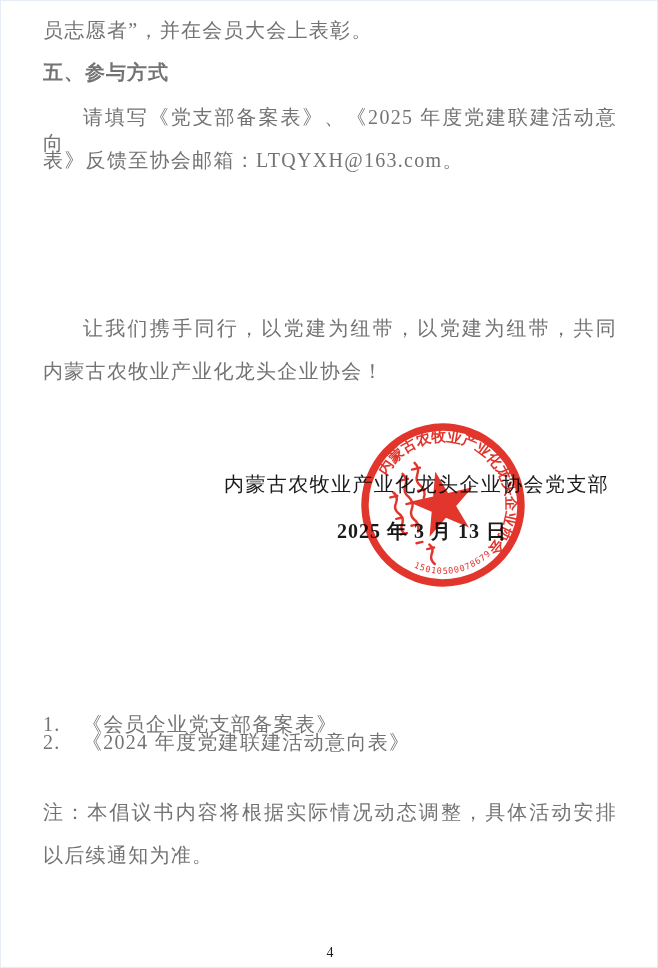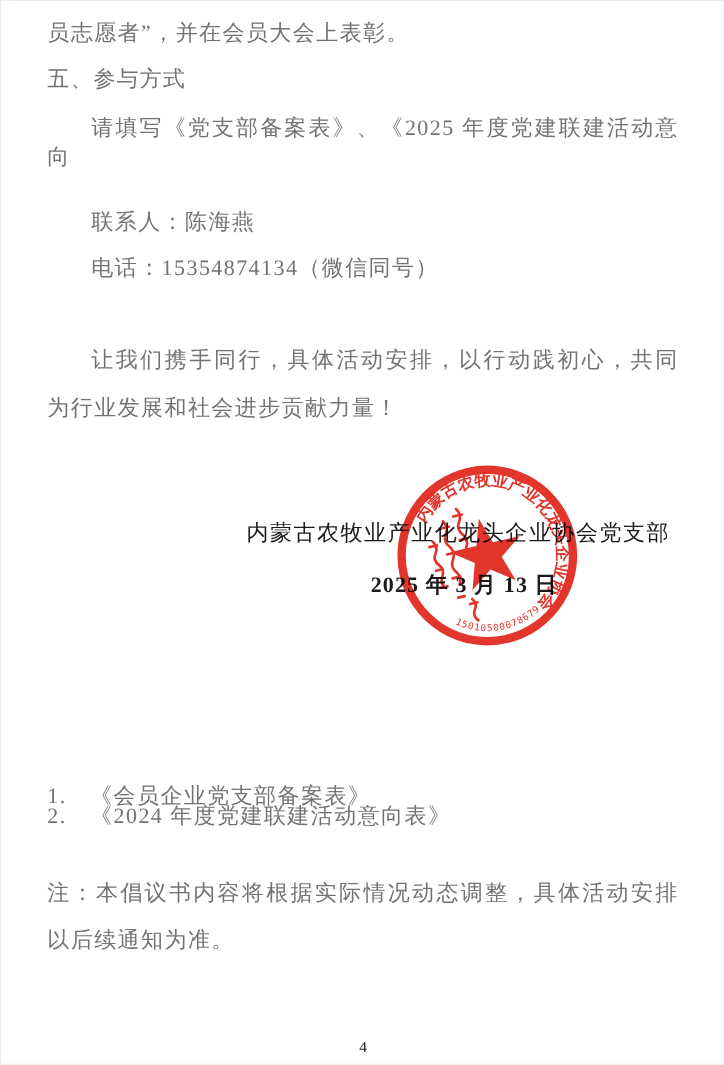--- a/index.html
+++ b/index.html
@@ -20,21 +20,21 @@
     font-size:20px;
     line-height:26px;
     letter-spacing:1.3px;
     color:#737373;
     white-space:pre-wrap;
   }
   .indent{text-indent:40px;}
   .stretch{text-align:justify;text-align-last:justify;}
   .heading{
     font-family:"Liberation Sans","DejaVu Sans",sans-serif;
-    font-weight:normal;
+    font-weight:bold;
     font-size:20px;
     letter-spacing:1px;
   }
   .signature-line{
     position:absolute;
     left:223px;
     top:470px;
     font-size:20px;
     letter-spacing:1.4px;
     white-space:pre;
@@ -71,26 +71,25 @@
 </head>
 <body>
 
 <div class="page">
 
   <div class="line" style="top:16px">员志愿者”，并在会员大会上表彰。</div>
 
   <div class="line heading" style="top:58px">五、参与方式</div>
 
   <div class="line indent stretch" style="top:103px">请填写《党支部备案表》、《2025 年度党建联建活动意向</div>
+  <div class="line" style="top:146px">表》反馈至协会邮箱：LTQYXH@163.com。</div>
 
-  <div class="line indent" style="top:188px">联系人：陈海燕</div>
-  <div class="line indent" style="top:230px">电话：15354874134（微信同号）</div>
 
-  <div class="line indent stretch" style="top:314px">让我们携手同行，具体活动安排，以行动践初心，共同</div>
-  <div class="line" style="top:357px">为行业发展和社会进步贡献力量！</div>
+  <div class="line indent stretch" style="top:314px">让我们携手同行，以党建为纽带，以党建为纽带，共同</div>
+  <div class="line" style="top:357px">内蒙古农牧业产业化龙头企业协会！</div>
 
   <div class="signature-line">内蒙古农牧业产业化龙头企业协会党支部</div>
   <div class="date-line">2025 年 3 月 13 日</div>
 
   <div class="seal">
     <svg width="172" height="174" viewBox="0 0 170 170" xmlns="http://www.w3.org/2000/svg">
 
       <circle cx="85" cy="85" r="77" fill="none" stroke="#e0251c" stroke-width="7.5"></circle>
 
       <polygon fill="#e0251c" points="85,51 92.6,74.5 117.3,74.5 97.4,89 105,112.5 85,98 65,112.5 72.6,89 52.7,74.5 77.4,74.5"></polygon>

